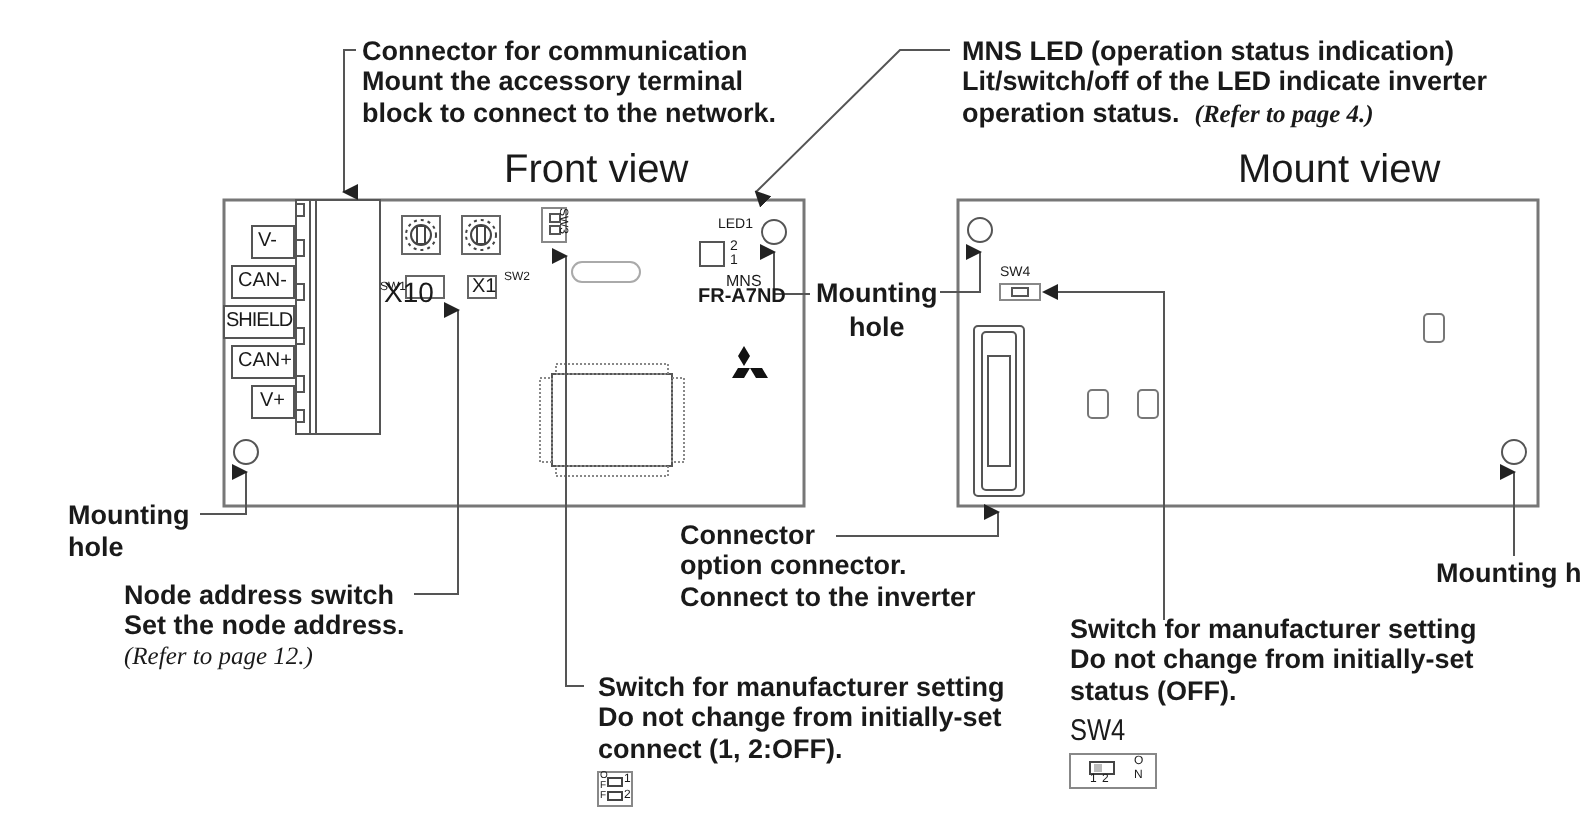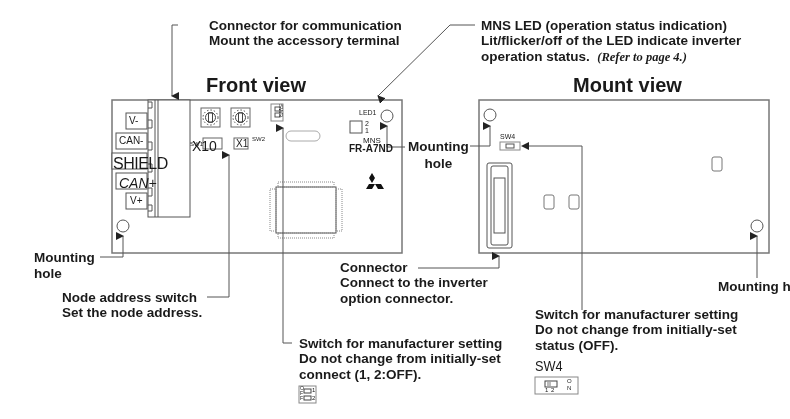--- a/index.html
+++ b/index.html
@@ -1,21 +1,21 @@
 <!DOCTYPE html>
 <html><head>
 <meta charset="utf-8">
 <style>
   html,body{margin:0;padding:0;background:#fff;}
   body{width:790px;height:419px;position:relative;overflow:hidden;font-family:"Liberation Sans",sans-serif;color:#1a1a1a;}
   .abs{position:absolute;}
   .t-bold{font-weight:bold;font-size:13.5px;white-space:nowrap;}
   .t-norm{font-size:13.5px;white-space:nowrap;line-height:16px;font-weight:bold;}
   .t-ref{font-family:"Liberation Serif",serif;font-style:italic;font-size:12.5px;white-space:nowrap;}
-  .t-view{font-weight:bold;font-size:20px;white-space:nowrap;}
+  .t-view{font-weight:normal;font-size:20px;white-space:nowrap;margin-left:46px;}
   .lbl{font-size:9px;white-space:nowrap;}
   svg{position:absolute;left:0;top:0;}
 </style>
 </head>
 <body>
 
 <svg width="790" height="419" viewBox="0 0 790 419">
   <defs>
     <marker id="arr" markerWidth="8" markerHeight="8" refX="4" refY="7" orient="auto" markerUnits="userSpaceOnUse">
       <path d="M0,0 L8,0 L4,8 Z" fill="#222"></path>
@@ -129,70 +129,72 @@
     <rect x="545" y="381" width="12" height="6" fill="none" stroke="#444"></rect>
     <rect x="547" y="382" width="4" height="4" fill="#bbb"></rect>
   </g>
 </svg>
 
 <div class="abs t-view" style="left:206px;top:74px;">Front view</div>
 <div class="abs t-view" style="left:573px;top:74px;">Mount view</div>
 
 <div class="abs lbl" style="left:129px;top:115px;font-size:10px;">V-</div>
 <div class="abs lbl" style="left:119px;top:135px;font-size:10px;">CAN-</div>
-<div class="abs lbl" style="left:113px;top:155px;font-size:16px;letter-spacing:-0.5px;">SHIELD</div>
-<div class="abs lbl" style="left:119px;top:175px;font-size:14px;font-style:italic;">CAN+</div>
+<div class="abs lbl" style="left:113px;top:155px;font-size:10px;letter-spacing:-0.5px;">SHIELD</div>
+<div class="abs lbl" style="left:119px;top:175px;font-size:10px;">CAN+</div>
 <div class="abs lbl" style="left:130px;top:195px;font-size:10px;">V+</div>
 
 <div class="abs lbl" style="left:190px;top:141px;font-size:6px;">SW1</div>
 <div class="abs lbl" style="left:192px;top:138px;font-size:14px;">X10</div>
 <div class="abs lbl" style="left:236px;top:138px;font-size:10px;">X1</div>
 <div class="abs lbl" style="left:252px;top:136px;font-size:6px;">SW2</div>
 <div class="abs lbl" style="left:284px;top:104px;font-size:6px;transform:rotate(90deg);transform-origin:left top;">SW3</div>
 
 <div class="abs lbl" style="left:359px;top:109px;font-size:7px;">LED1</div>
 <div class="abs lbl" style="left:365px;top:120px;font-size:7px;">2</div>
 <div class="abs lbl" style="left:365px;top:127px;font-size:7px;">1</div>
 <div class="abs lbl" style="left:347px;top:136px;font-size:8px;margin-left:16px;">MNS</div>
 <div class="abs" style="left:349px;top:143px;font-size:10px;font-weight:bold;white-space:nowrap;">FR-A7ND</div>
 
 <div class="abs lbl" style="left:500px;top:133px;font-size:7px;">SW4</div>
 
-<div class="abs" style="left:181px;top:18px;margin-left:28px;">
+<div class="abs" style="left:181px;top:18px;">
   <div class="t-bold">Connector for communication</div>
   <div class="t-norm">Mount the accessory terminal</div>
+  <div class="t-norm">block to connect to the network.</div>
 </div>
 
 <div class="abs" style="left:481px;top:18px;">
   <div class="t-bold">MNS LED (operation status indication)</div>
-  <div class="t-norm">Lit/flicker/off of the LED indicate inverter</div>
+  <div class="t-norm">Lit/switch/off of the LED indicate inverter</div>
   <div class="t-norm"><span>operation status.</span>&nbsp;&nbsp;<span class="t-ref">(Refer to page 4.)</span></div>
 </div>
 
 <div class="abs" style="left:34px;top:250px;line-height:16px;">
   <div class="t-bold">Mounting</div>
   <div class="t-bold">hole</div>
 </div>
 
 <div class="abs" style="left:408px;top:138px;line-height:17px;text-align:center;">
   <div class="t-bold">Mounting</div>
   <div class="t-bold">hole</div>
 </div>
 
 <div class="abs t-bold" style="left:698px;top:279px;padding-left:20px;">Mounting hole</div>
 
 <div class="abs" style="left:62px;top:290px;">
   <div class="t-bold">Node address switch</div>
   <div class="t-norm">Set the node address.</div>
+  <div class="t-ref">(Refer to page 12.)</div>
 </div>
 
 <div class="abs" style="left:340px;top:260px;">
   <div class="t-bold">Connector</div>
+  <div class="t-norm">option connector.</div>
   <div class="t-norm">Connect to the inverter</div>
-  <div class="t-norm">option connector.</div>
 </div>
 
 <div class="abs" style="left:299px;top:336px;">
   <div class="t-bold">Switch for manufacturer setting</div>
   <div class="t-norm">Do not change from initially-set</div>
   <div class="t-norm">connect (1, 2:OFF).</div>
 </div>
 <div class="abs" style="left:300px;top:386px;font-size:5px;line-height:5px;width:4px;word-break:break-all;">OFF</div>
 <div class="abs lbl" style="left:312px;top:387px;font-size:6px;">1</div>
 <div class="abs lbl" style="left:312px;top:395px;font-size:6px;">2</div>

